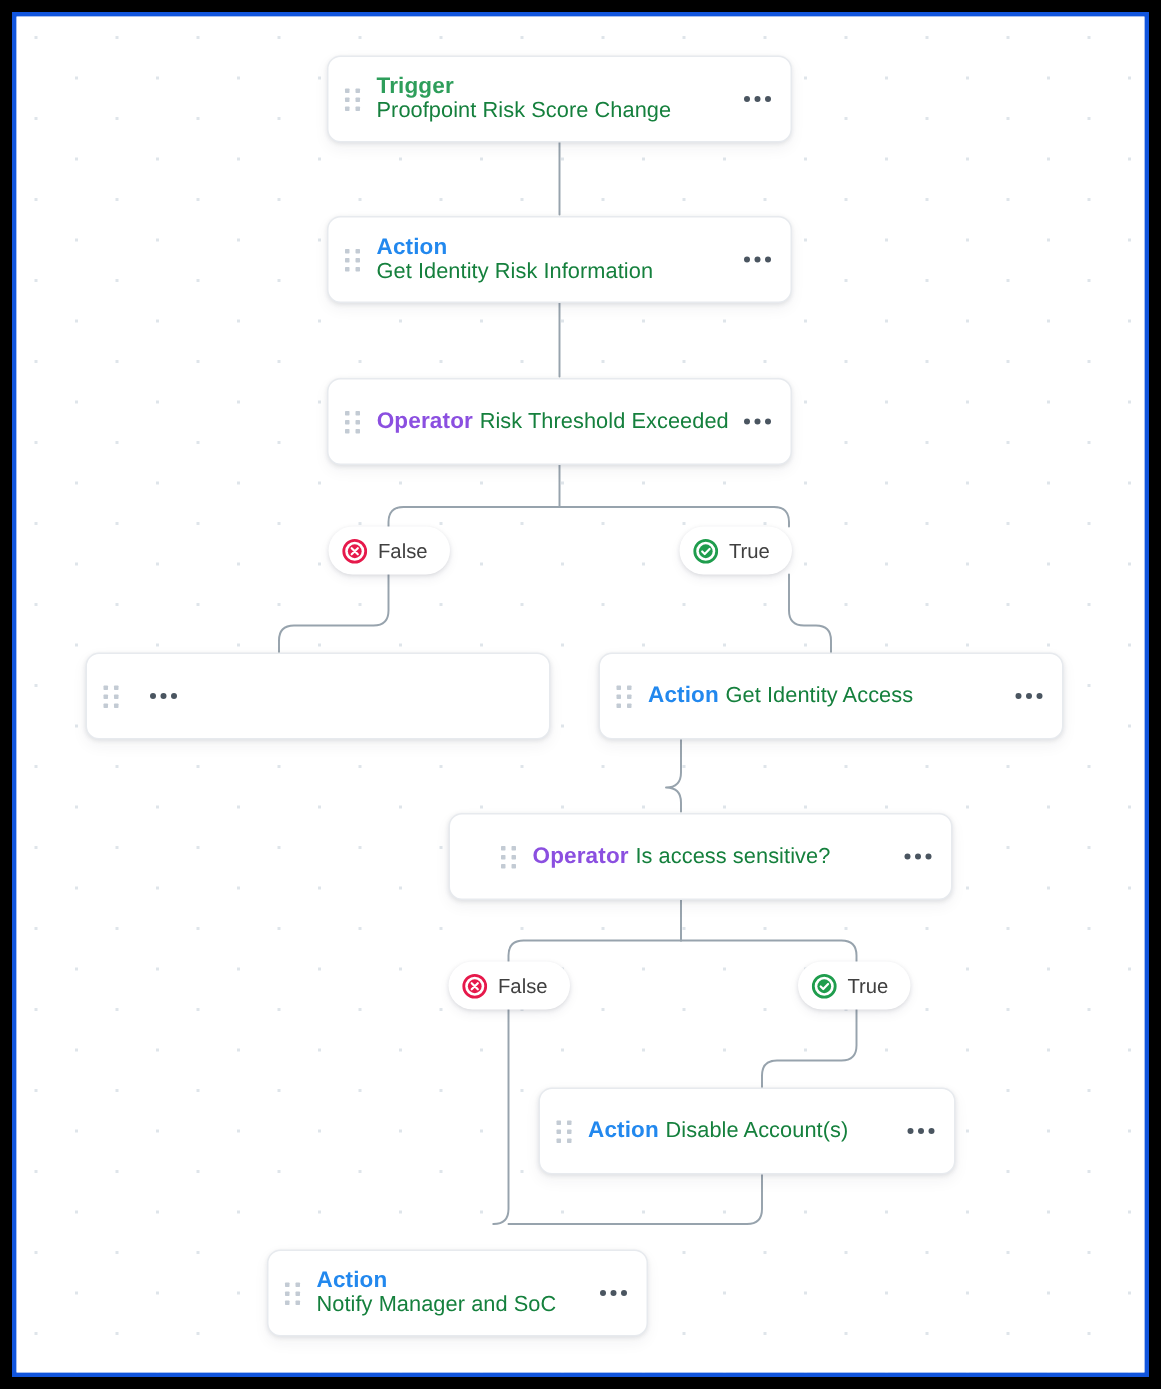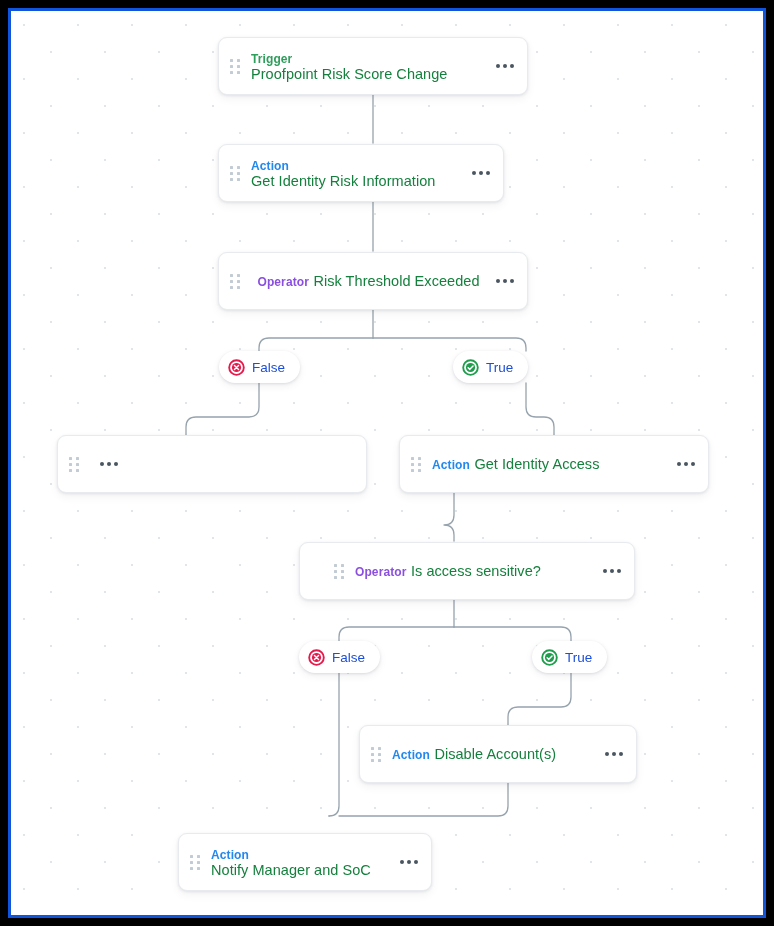--- a/index.html
+++ b/index.html
@@ -94,21 +94,21 @@
     background: #c3cbd4;
     border-radius: 0.5px;
   }
 
   .node-text {
     flex: 1 1 auto;
     min-width: 0;
     line-height: 1;
   }
   .node-kind {
-    font-size: 12px;
+    font-size: 15px;
     font-weight: 700;
     letter-spacing: 0.1px;
     margin-bottom: 5px;
     white-space: nowrap;
   }
   .kind-trigger  { color: #2e9e5b; }
   .kind-action   { color: #2288ee; }
   .kind-operator { color: #8b4fe0; }
 
   .node-title {
@@ -139,21 +139,21 @@
     background: #ffffff;
     border-radius: 16px;
     box-shadow: 0 1px 3px rgba(30,40,60,0.13), 0 3px 8px rgba(30,40,60,0.06);
     display: flex;
     align-items: center;
     padding: 0 15px 0 9px;
     gap: 7px;
   }
   .badge-label {
     font-size: 13.5px;
-    color: #1d4ed8;
+    color: #404040;
   }
   .badge svg { display: block; }
 </style>
 </head>
 <body>
 
 <div id="screenshot">
   <div id="blue-frame">
 
     <div id="canvas">
@@ -200,21 +200,21 @@
           <span class="node-kind kind-trigger">Trigger</span>
           <span class="node-title">Proofpoint Risk Score Change</span>
         </span>
         <span class="dots">
           <i></i>
             <i></i>
             <i></i>
         </span>
       </div>
 
-      <div class="node" style="left:207px; top:133px; width:286px; height:58px;">
+      <div class="node" style="left:207px; top:133px; width:310px; height:58px;">
         <span class="grip">
           <i></i>
             <i></i>
             <i></i>
             <i></i>
             <i></i>
             <i></i>
         </span>
         <span class="node-text">
           <span class="node-kind kind-action">Action</span>

